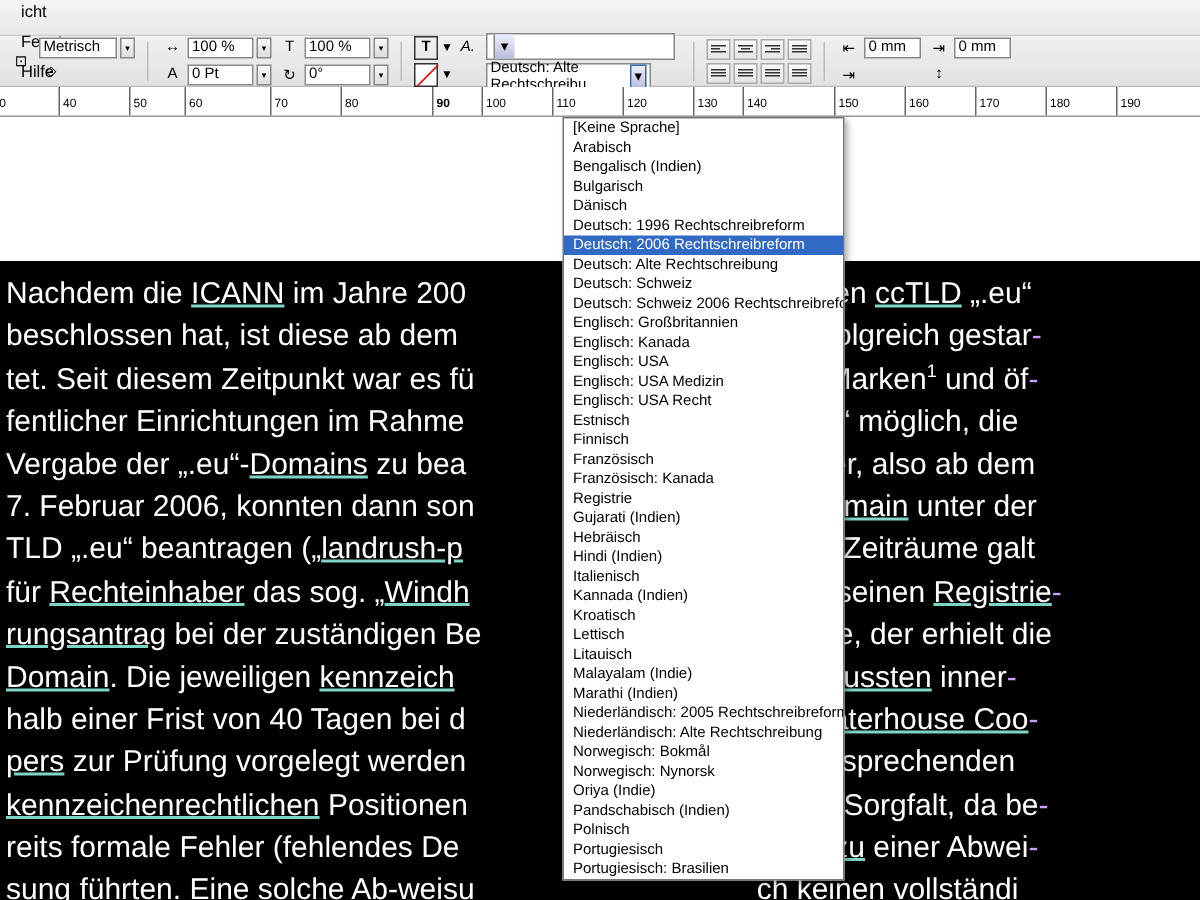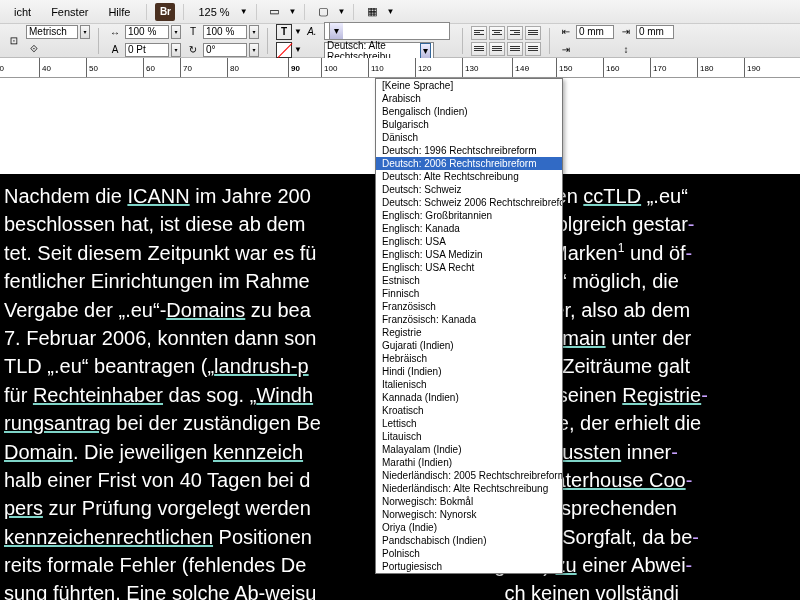--- a/index.html
+++ b/index.html
@@ -1,18 +1,18 @@
 <!DOCTYPE html>
 <html><head>
 <meta charset="utf-8">
 <style>
 * { margin: 0; padding: 0; box-sizing: border-box; font-family: Tahoma, Arial, sans-serif; }
 body { background: #fff; overflow: hidden; width: 800px; height: 600px; position: relative; }
 
-.menubar { height: 24px; background: linear-gradient(#f5f5f5,#e8e8e8); border-bottom: 1px solid #ccc; display: flex; align-items: center; padding: 0 6px; font-size: 11px; gap: 4px; }
+.menubar { height: 24px; background: linear-gradient(#f5f5f5,#e8e8e8); border-bottom: 1px solid #ccc; display: flex; align-items: flex-start; padding: 0 6px; font-size: 11px; gap: 4px; flex-direction: column; }
 .menubar .menu-item { padding: 2px 8px; cursor: default; }
 .menubar .sep { width: 1px; height: 16px; background: #ccc; margin: 0 4px; }
 .menubar .icon-box { width: 20px; height: 18px; display: flex; align-items: center; justify-content: center; }
 .menubar .zoom { padding: 0 6px; }
 
 .toolbar { height: 34px; background: linear-gradient(#f0f0f0,#e2e2e2); border-bottom: 1px solid #bbb; display: flex; align-items: center; padding: 2px 6px; font-size: 10px; gap: 4px; }
 .toolbar .grp { display: flex; flex-direction: column; gap: 2px; }
 .toolbar .row { display: flex; align-items: center; gap: 2px; }
 .toolbar .sep { width: 1px; height: 26px; background: #bbb; margin: 0 4px; }
 .toolbar .field { height: 14px; border: 1px solid #888; background: #fff; padding: 0 2px; font-size: 10px; display: flex; align-items: center; }
@@ -195,29 +195,29 @@
     <div class="row">
         <span class="icon16">↕</span>
       </div>
   </div>
 </div>
 
 <div class="ruler-h" id="ruler-h">
     <div class="tick" style="left: -8px;">30</div>
     <div class="tick" style="left: 39px;">40</div>
     <div class="tick" style="left: 86px;">50</div>
-    <div class="tick" style="left: 143px;">60</div>
+    <div class="tick" style="left: 123px;">60</div>
     <div class="tick" style="left: 180px;">70</div>
     <div class="tick" style="left: 227px;">80</div>
     <div class="tick" style="left: 288px; font-weight: bold;">90</div>
     <div class="tick" style="left: 321px;">100</div>
     <div class="tick" style="left: 368px;">110</div>
     <div class="tick" style="left: 415px;">120</div>
     <div class="tick" style="left: 462px;">130</div>
-    <div class="tick" style="left: 512px; font-family: Liberation Mono, monospace;">140</div>
+    <div class="tick" style="left: 495px;">140</div>
     <div class="tick" style="left: 556px;">150</div>
     <div class="tick" style="left: 603px;">160</div>
     <div class="tick" style="left: 650px;">170</div>
     <div class="tick" style="left: 697px;">180</div>
     <div class="tick" style="left: 744px;">190</div>
   </div>
 
 <div class="canvas-area">
   <div class="page">
     <p>
@@ -272,13 +272,14 @@
     <div class="opt">Malayalam (Indie)</div>
     <div class="opt">Marathi (Indien)</div>
     <div class="opt">Niederländisch: 2005 Rechtschreibreform</div>
     <div class="opt">Niederländisch: Alte Rechtschreibung</div>
     <div class="opt">Norwegisch: Bokmål</div>
     <div class="opt">Norwegisch: Nynorsk</div>
     <div class="opt">Oriya (Indie)</div>
     <div class="opt">Pandschabisch (Indien)</div>
     <div class="opt">Polnisch</div>
     <div class="opt">Portugiesisch</div>
+    <div class="opt">Portugiesisch: Brasilien</div>
   </div>
 
 </body></html>

